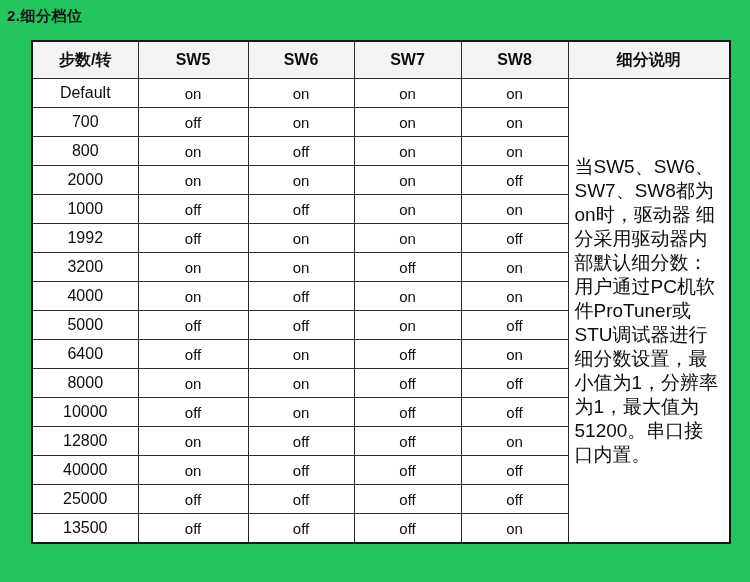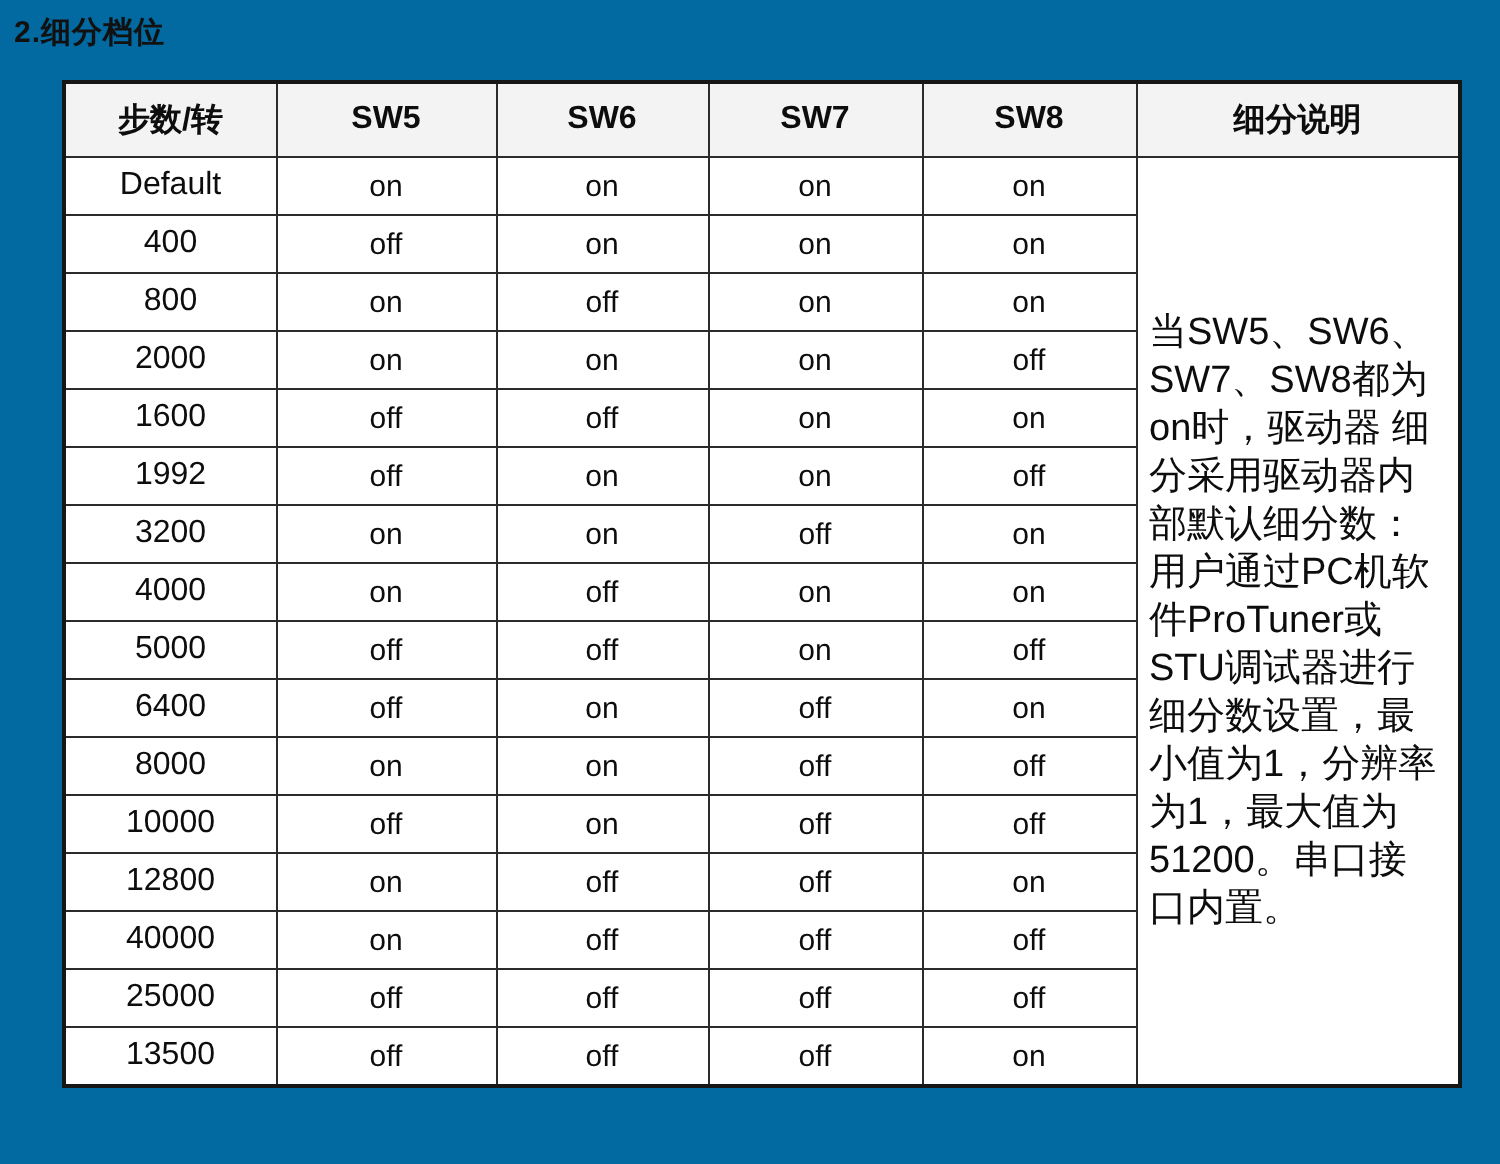--- a/index.html
+++ b/index.html
@@ -4,21 +4,21 @@
 <style>
   html, body {
     margin: 0;
     padding: 0;
     background: #ffffff;
   }
   .page {
     position: relative;
     width: 750px;
     height: 582px;
-    background: #0369a1;
+    background: #22c55e;
     font-family: "Liberation Sans", "DejaVu Sans", sans-serif;
     color: #111111;
     overflow: hidden;
   }
   .page-title {
     position: absolute;
     left: 7px;
     top: 7px;
     font-size: 15px;
     font-weight: 700;
@@ -98,42 +98,42 @@
     <tbody>
         <tr>
           <td class="steps-col">Default</td>
           <td>on</td>
           <td>on</td>
           <td>on</td>
           <td>on</td>
           <td rowspan="16" class="desc-cell">当SW5、SW6、SW7、SW8都为on时，驱动器 细分采用驱动器内部默认细分数：用户通过PC机软件ProTuner或STU调试器进行细分数设置，最小值为1，分辨率为1，最大值为51200。串口接 口内置。</td>
         </tr>
         <tr>
-          <td class="steps-col">400</td>
+          <td class="steps-col">700</td>
           <td>off</td>
           <td>on</td>
           <td>on</td>
           <td>on</td>
         </tr>
         <tr>
           <td class="steps-col">800</td>
           <td>on</td>
           <td>off</td>
           <td>on</td>
           <td>on</td>
         </tr>
         <tr>
           <td class="steps-col">2000</td>
           <td>on</td>
           <td>on</td>
           <td>on</td>
           <td>off</td>
         </tr>
         <tr>
-          <td class="steps-col">1600</td>
+          <td class="steps-col">1000</td>
           <td>off</td>
           <td>off</td>
           <td>on</td>
           <td>on</td>
         </tr>
         <tr>
           <td class="steps-col">1992</td>
           <td>off</td>
           <td>on</td>
           <td>on</td>

